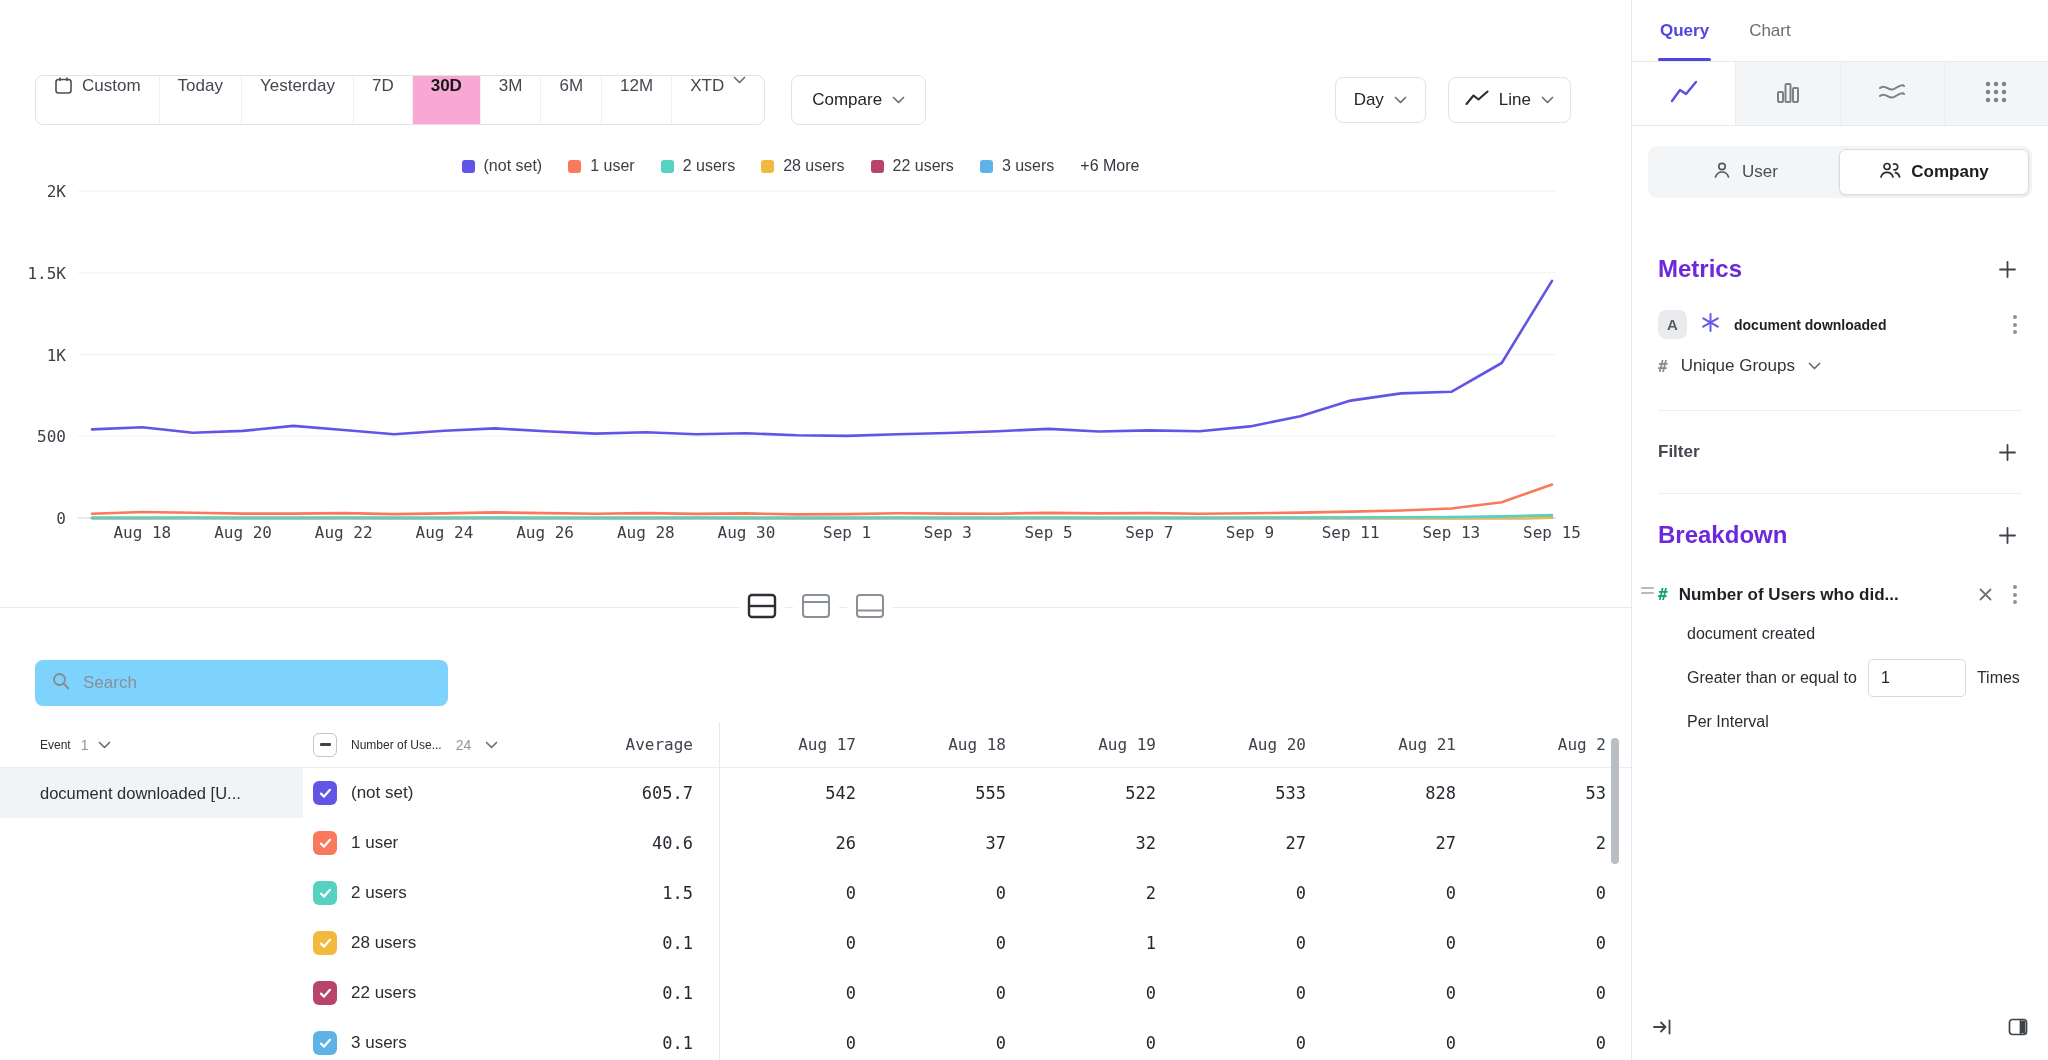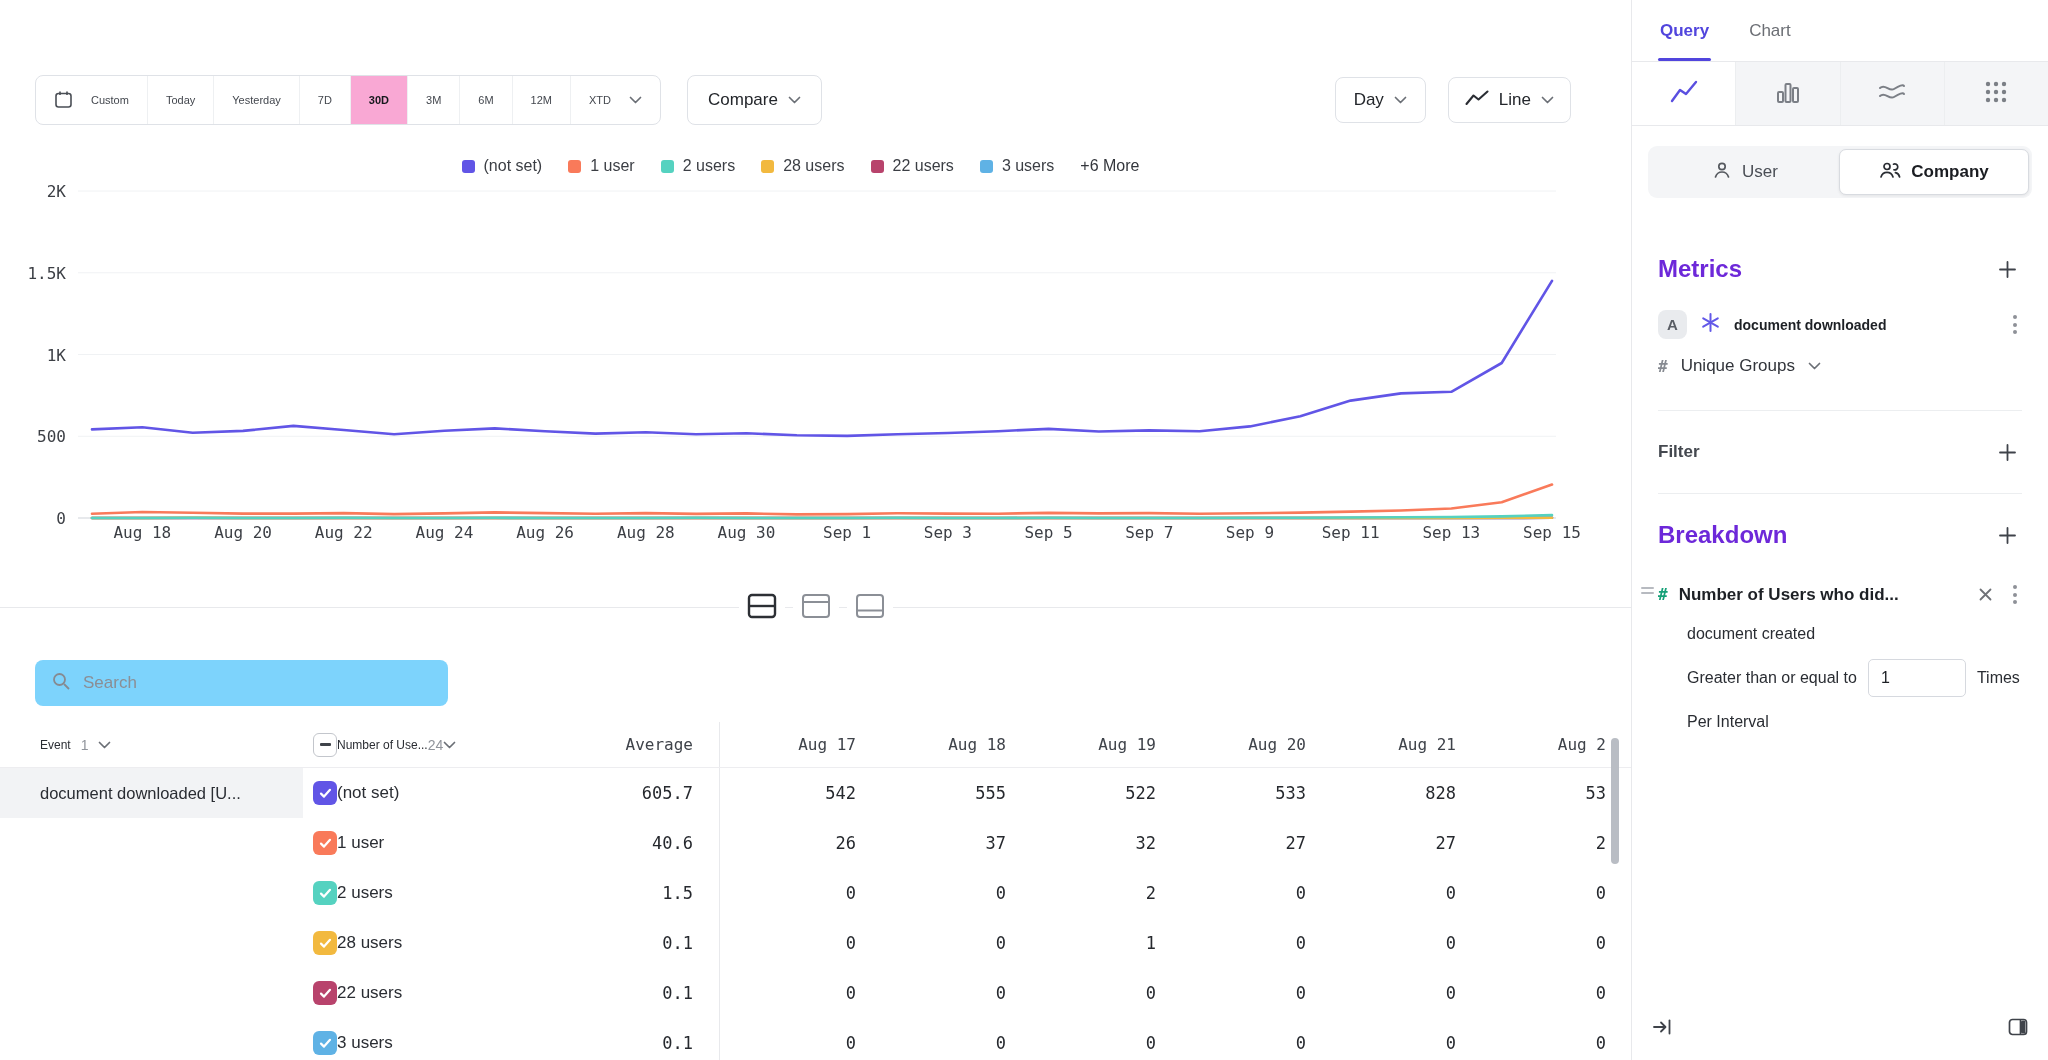--- a/index.html
+++ b/index.html
@@ -10,21 +10,21 @@
   .panel { width:417px; flex:none; border-left:1px solid #e8e9ec; background:#fff;
            display:flex; flex-direction:column; position:relative; }
   .chev { display:inline-flex; color:#6b6f76; }
   button { font-family:inherit; }
 
   
   .toolbar { position:absolute; top:75px; left:35px; right:60px; height:50px;
              display:flex; align-items:center; }
   .date-seg { display:inline-flex; align-items:stretch; height:50px; border:1px solid #dfe2e7;
               border-radius:8px; background:#fff; overflow:hidden; }
-  .seg-item { display:flex; align-items:center; gap:18px; padding:0 18px; font-size:11px;
+  .seg-item { display:flex; align-items:flex-start; gap:9px; padding:0 18px; font-size:17px;
               color:#43474e; cursor:pointer; border-left:1px solid #eef0f2; white-space:nowrap; }
   .seg-item:first-child { border-left:none; }
   .seg-item.selected { background:#f9a8d4; color:#16181c; font-weight:700; }
   .btn { display:inline-flex; align-items:center; gap:10px; border:1px solid #dfe2e7;
          border-radius:8px; background:#fff; font-size:17px; color:#23262b; cursor:pointer; }
   .compare { height:50px; padding:0 20px; margin-left:26px; font-weight:500; }
   .spacer { flex:1; }
   .day { height:46px; padding:0 18px; }
   .linebtn { height:46px; padding:0 16px; margin-left:22px; }
 
@@ -53,21 +53,21 @@
                   font-size:17px; color:#23262b; }
   .search input::placeholder { color:#8b8e95; }
 
   
   .table { position:absolute; top:722px; left:0; width:1631px; bottom:0; overflow:hidden; }
   .t-head { display:flex; align-items:center; height:46px; border-bottom:1px solid #ededf0; }
   .t-row  { display:flex; align-items:center; height:50px; }
   .c-event { width:303px; flex:none; height:100%; display:flex; align-items:center;
              gap:10px; padding-left:40px; overflow:hidden; white-space:nowrap; }
   .c-event.filled { background:#f2f3f5; font-size:16.5px; color:#2a2d33; cursor:pointer; }
-  .c-series { width:265px; flex:none; display:flex; align-items:center; 
+  .c-series { width:265px; flex:none; display:flex; align-items:center; gap:14px;
               padding-left:10px; font-size:17px; color:#2a2d33; }
   .c-avg { width:152px; flex:none; height:100%; display:flex; align-items:center;
            justify-content:flex-end; padding-right:26px; border-right:1px solid #e8e9ec; }
   .c-date { width:150px; flex:none; text-align:right; padding-right:14px; }
   .h-lab { font-size:12px; color:#2a2d33; }
   .h-num { font-family:"DejaVu Sans Mono", monospace; font-size:16px; color:#3f434a; }
   .num { font-family:"DejaVu Sans Mono", monospace; font-size:17px; color:#26292e; }
   .count { font-size:14px; color:#90949b; }
   .cbx { width:24px; height:24px; border-radius:6px; display:flex; align-items:center;
          justify-content:center; flex:none; cursor:pointer; }

